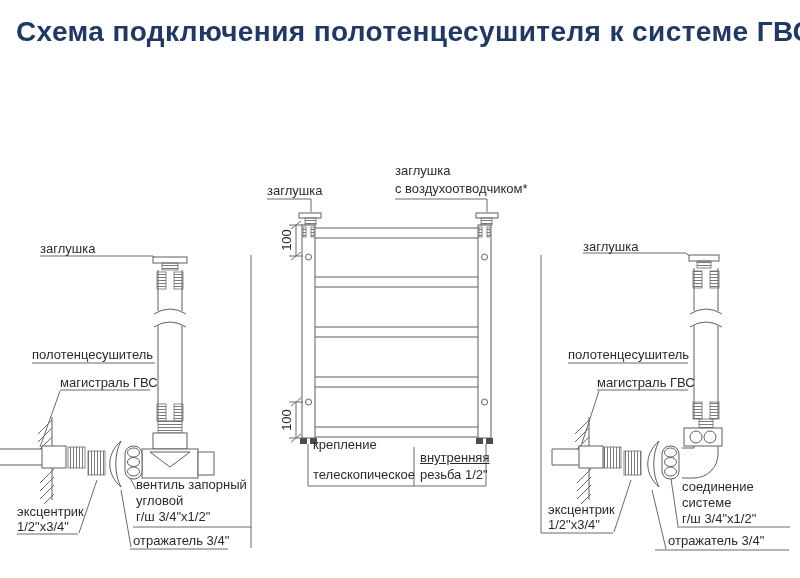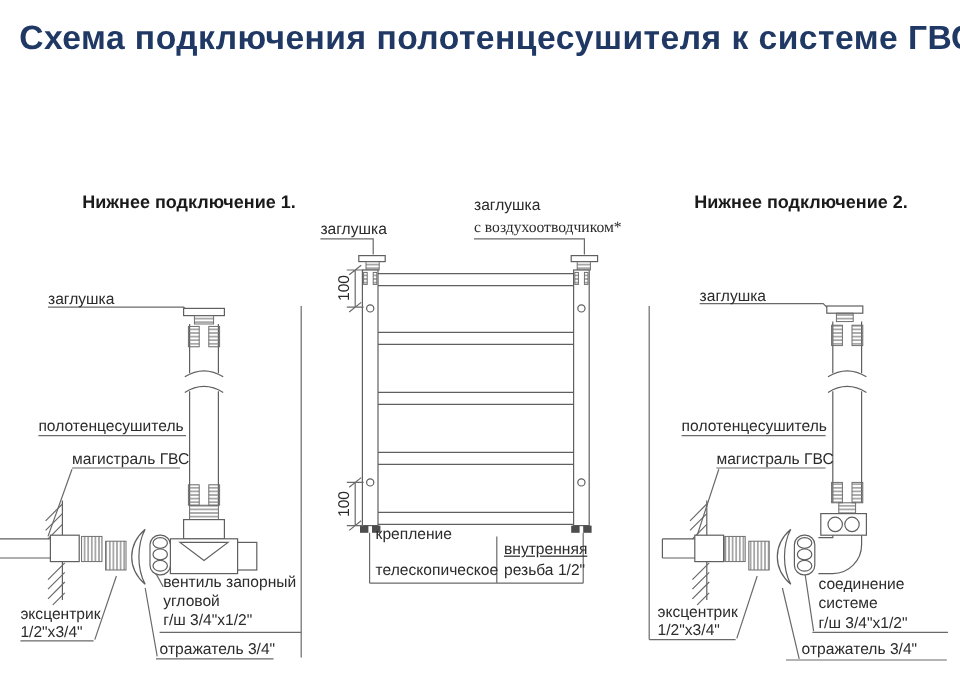--- a/index.html
+++ b/index.html
@@ -158,43 +158,41 @@
       <path class="ln2" d="M568,363 H688"></path>
       <path class="ln2" d="M597,390 H688 M599,391 L581,446"></path>
       <path class="ln2" d="M541,255 V533 M541,533 H613 M614,532 L631,480"></path>
       <path class="ln2" d="M677,527 H790 M671,479 L678,526"></path>
       <path class="ln2" d="M655,550 H789 M652,490 L666,549"></path>
     </g>
   </svg>
 
   <div id="title">Схема подключения полотенцесушителя к системе ГВС</div>
 
-  <div class="hd" style="left:40px;top:160px;width:235px;">Нижнее подключение 1.</div>
 
   <div class="lbl" style="left:40px;top:241px;">заглушка</div>
   <div class="lbl" style="left:32px;top:347px;">полотенцесушитель</div>
   <div class="lbl" style="left:60px;top:375px;">магистраль ГВС</div>
   <div class="lbl" style="left:17px;top:504px;">эксцентрик</div>
   <div class="lbl" style="left:17px;top:519px;">1/2"х3/4"</div>
   <div class="lbl" style="left:136px;top:477px;text-align:center;">вентиль запорный</div>
   <div class="lbl" style="left:136px;top:493px;">угловой</div>
   <div class="lbl" style="left:136px;top:509px;">г/ш 3/4"х1/2"</div>
   <div class="lbl" style="left:133px;top:533px;">отражатель 3/4"</div>
 
   <div class="lbl" style="left:267px;top:183px;">заглушка</div>
   <div class="lbl" style="left:395px;top:163px;">заглушка</div>
-  <div class="lbl" style="left:395px;top:181px;font-family:Liberation Serif, serif;">с воздухоотводчиком*</div>
+  <div class="lbl" style="left:395px;top:181px;">с воздухоотводчиком*</div>
   <div class="dim" style="left:271px;top:233px;">100</div>
   <div class="dim" style="left:271px;top:413px;">100</div>
   <div class="lbl" style="left:313px;top:437px;">крепление</div>
   <div class="lbl" style="left:313px;top:467px;">телескопическое</div>
   <div class="lbl" style="left:420px;top:450px;text-decoration:underline;">внутренняя</div>
   <div class="lbl" style="left:420px;top:467px;">резьба 1/2"</div>
 
-  <div class="hd" style="left:545px;top:160px;width:245px;">Нижнее подключение 2.</div>
 
   <div class="lbl" style="left:583px;top:239px;">заглушка</div>
   <div class="lbl" style="left:568px;top:347px;">полотенцесушитель</div>
   <div class="lbl" style="left:597px;top:375px;">магистраль ГВС</div>
   <div class="lbl" style="left:548px;top:502px;">эксцентрик</div>
   <div class="lbl" style="left:548px;top:517px;">1/2"х3/4"</div>
   <div class="lbl" style="left:682px;top:479px;">соединение</div>
   <div class="lbl" style="left:682px;top:495px;">системе</div>
   <div class="lbl" style="left:682px;top:511px;">г/ш 3/4"х1/2"</div>
   <div class="lbl" style="left:668px;top:533px;">отражатель 3/4"</div>

